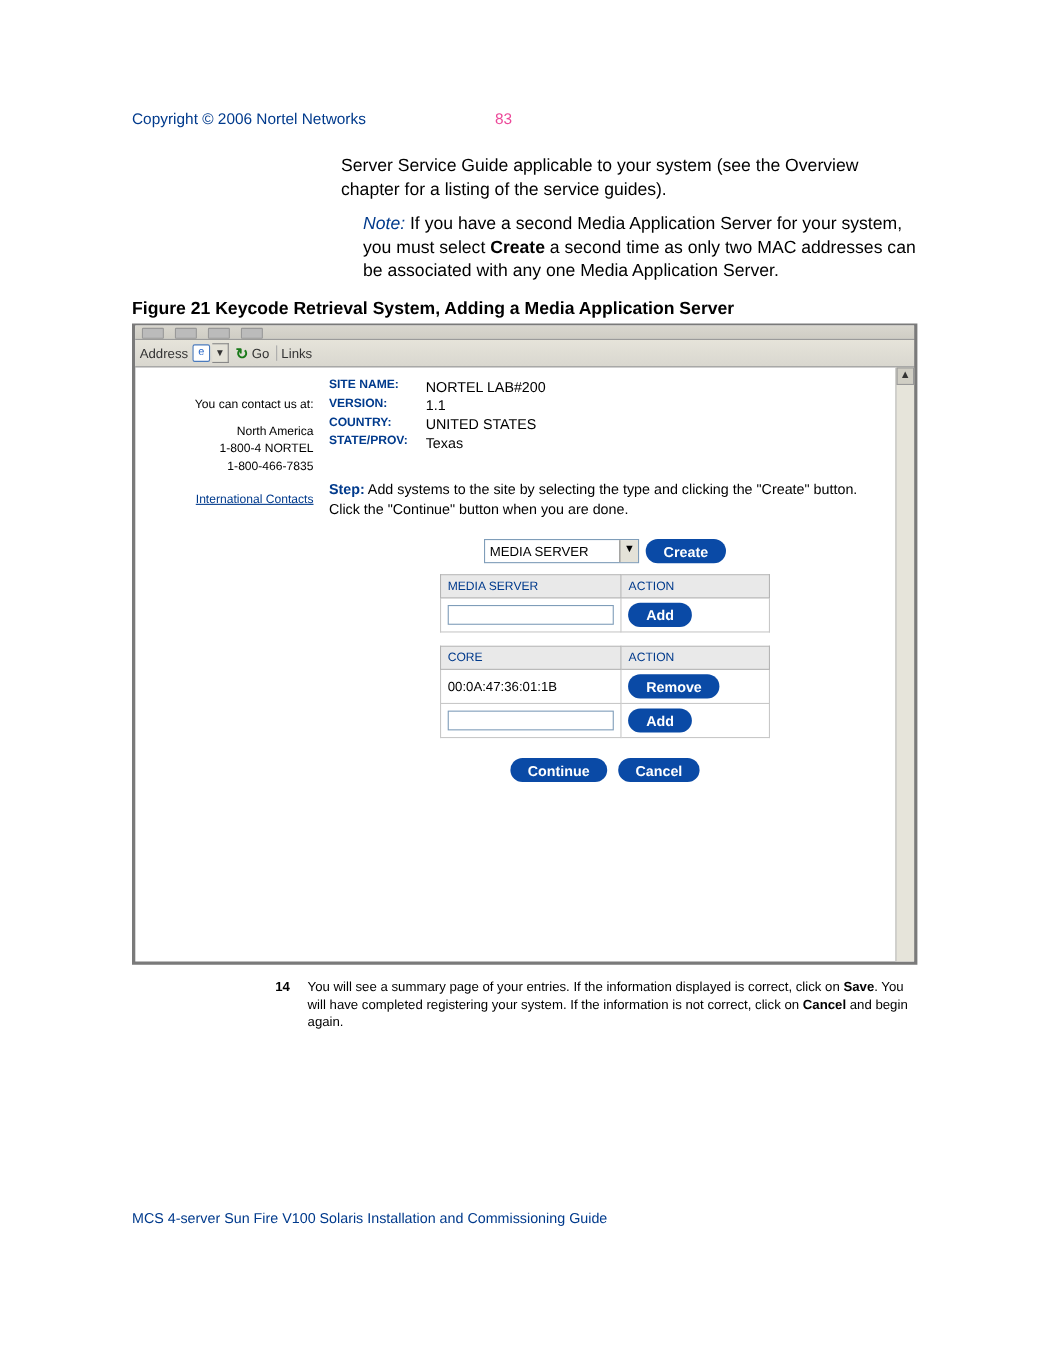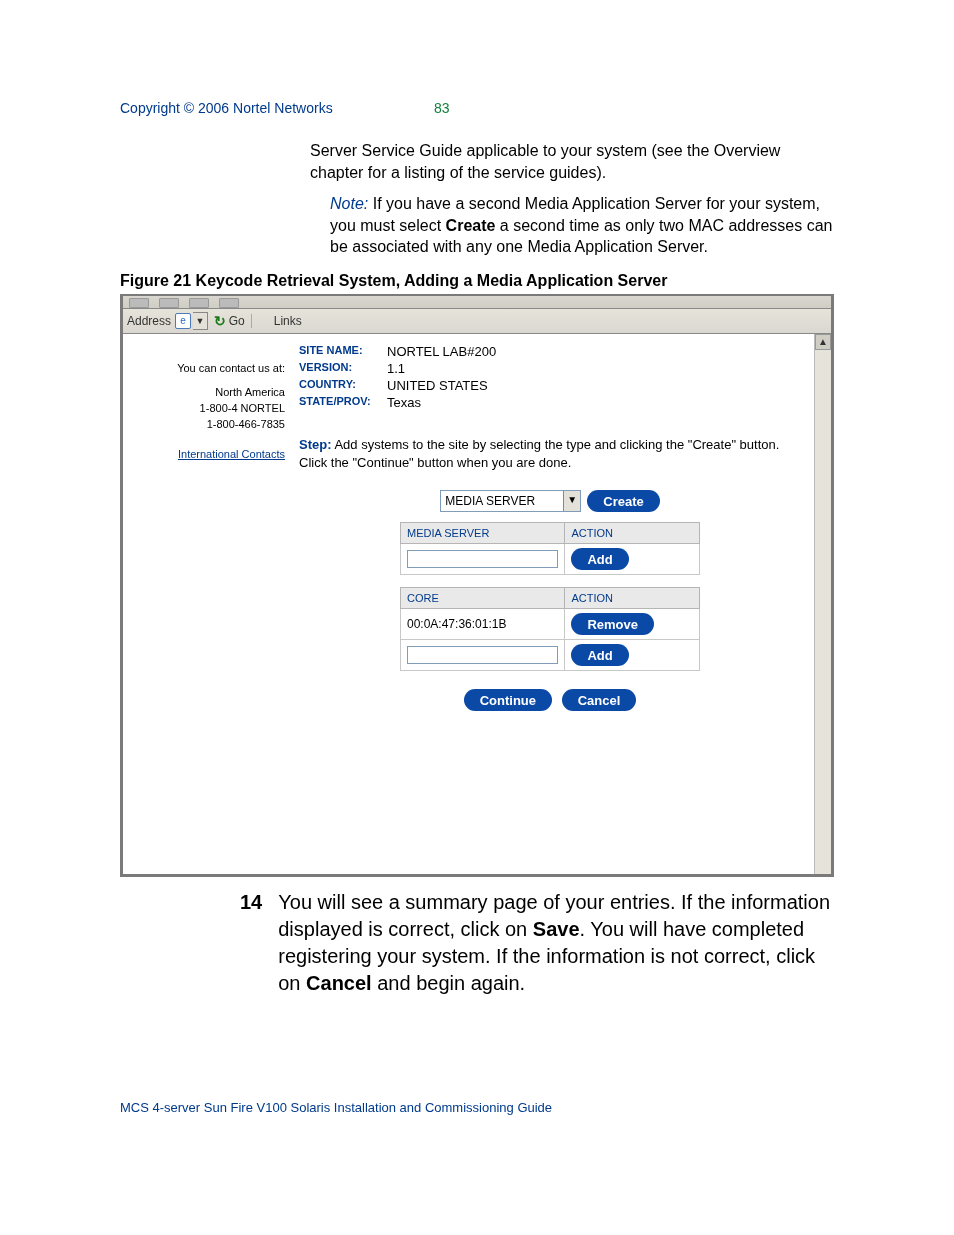--- a/index.html
+++ b/index.html
@@ -14,21 +14,21 @@
     min-height: 1235px;
     position: relative;
     padding: 100px 120px 60px 120px;
     box-sizing: border-box;
   }
   .header-row {
     font-size: 14px;
     color: #003a8c;
     margin-bottom: 24px;
   }
-  .header-row .pg { color:#15803d; position:absolute; left:434px; }
+  .header-row .pg { color:#ec4899; position:absolute; left:450px; }
   .body-para {
     font-size: 16px;
     line-height: 1.35;
     margin: 0 0 10px 0;
   }
   .indent1 { margin-left: 190px; margin-right: 0; }
   .indent2 { margin-left: 210px; }
   .note-label { color:#003a8c; font-weight:normal; font-style:italic; }
   .fig-title { font-weight:bold; font-size:16px; margin:14px 0 4px 0; }
   .screenshot {
@@ -71,21 +71,21 @@
     padding:0 3px;
     line-height:18px;
     color:#333;
     overflow:hidden;
     white-space:nowrap;
     display:flex; align-items:center;
   }
   .addr-drop { width:14px;height:16px;border:1px solid #888;border-left:none;background:#e4e2d8;font-size:9px;text-align:center;line-height:16px;color:#333;}
   .go-btn { margin:0 6px; font-size:12px; color:#333; display:flex; align-items:center; gap:3px;}
   .go-arrow { color:#1a7a1a; font-size:14px; font-weight:bold;}
-  .links-btn { border-left:1px solid #aaa; padding:0 22px; font-size:12px; color:#333;}
+  .links-btn { border-left:1px solid #aaa; padding:0 4px; font-size:12px; color:#333;}
   .content-area {
     display:flex;
     min-height: 540px;
     position:relative;
     font-size:13px;
   }
   .scrollbar-v {
     position:absolute; right:0; top:0; bottom:0; width:16px;
     background:#e6e4da; border-left:1px solid #bbb;
   }
@@ -135,21 +135,21 @@
     border:1px solid #c8c8c8; padding:4px 6px; vertical-align:middle;
   }
   .cell-input {
     width: 100%; border:1px solid #7f9db9; height:18px; font-size:12px;
     padding:0 2px; box-sizing:border-box; background:#fff;
   }
   .action-cell { text-align:left; }
   .btn-row { text-align:center; margin-top:18px; }
   .btn-row .pill-btn { margin: 0 3px; }
   .step14 {
-    display:flex; font-size:20px; line-height:1.35; margin-left:120px;
+    display:flex; font-size:12px; line-height:1.35; margin-left:120px;
   }
   .step14 .num { font-weight:bold; width:48px; text-align:right; padding-right:16px;}
   .footer {
     position:absolute; bottom:120px; left:120px;
     font-size:13px; color:#003a8c;
   }
 </style>
 </head>
 <body>
 

